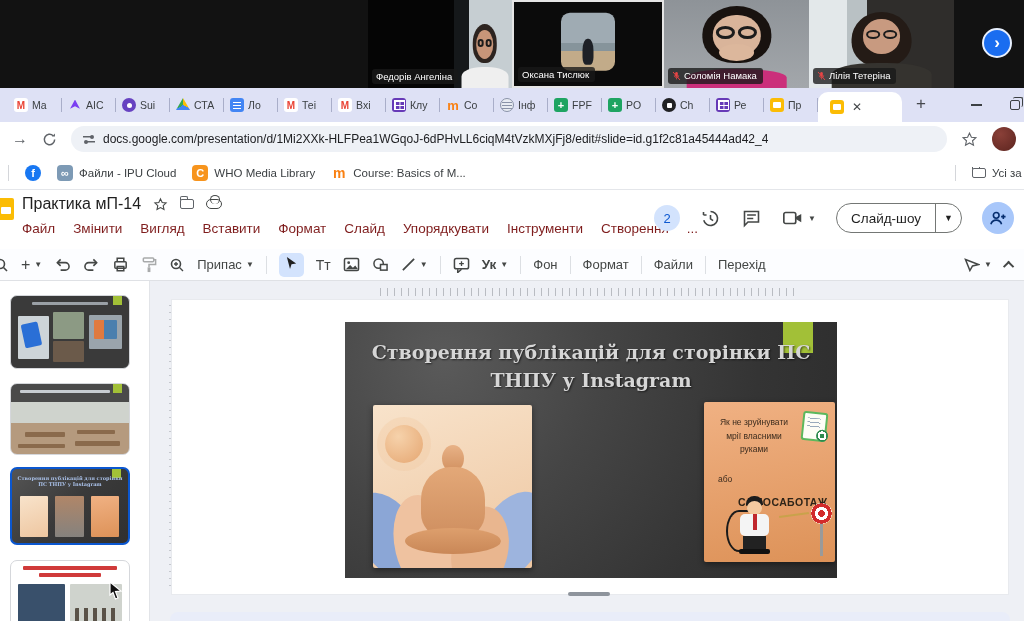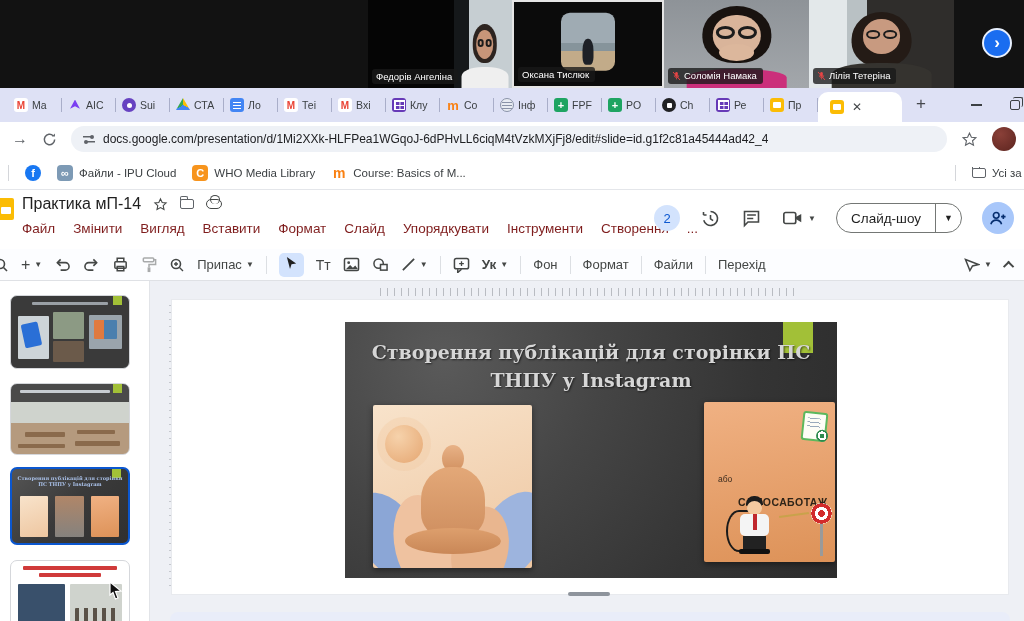--- a/index.html
+++ b/index.html
@@ -615,20 +615,21 @@
           <span class="leaf s1-l3"></span>
         <span class="leaf s1-l2"></span>
           <span class="leaf s1-l4"></span>
         <span class="s1-head"></span>
           <span class="s1-body"></span>
           <span class="s1-legs"></span>
       </div>
 
 
       <div class="simg simg3">
+        <div class="s3-line1">Як не зруйнувати мрії власними руками</div>
         <div class="s3-line2">або</div>
         <div class="s3-line3">САМОСАБОТАЖ</div>
         <span class="s3-clip"></span>
         <span class="s3-arrowline"></span>
           <span class="s3-pole"></span>
         <span class="s3-target"></span>
         <div class="s3-man">
           <span class="m-bow"></span>
             <span class="m-hair"></span>
             <span class="m-face"></span>

